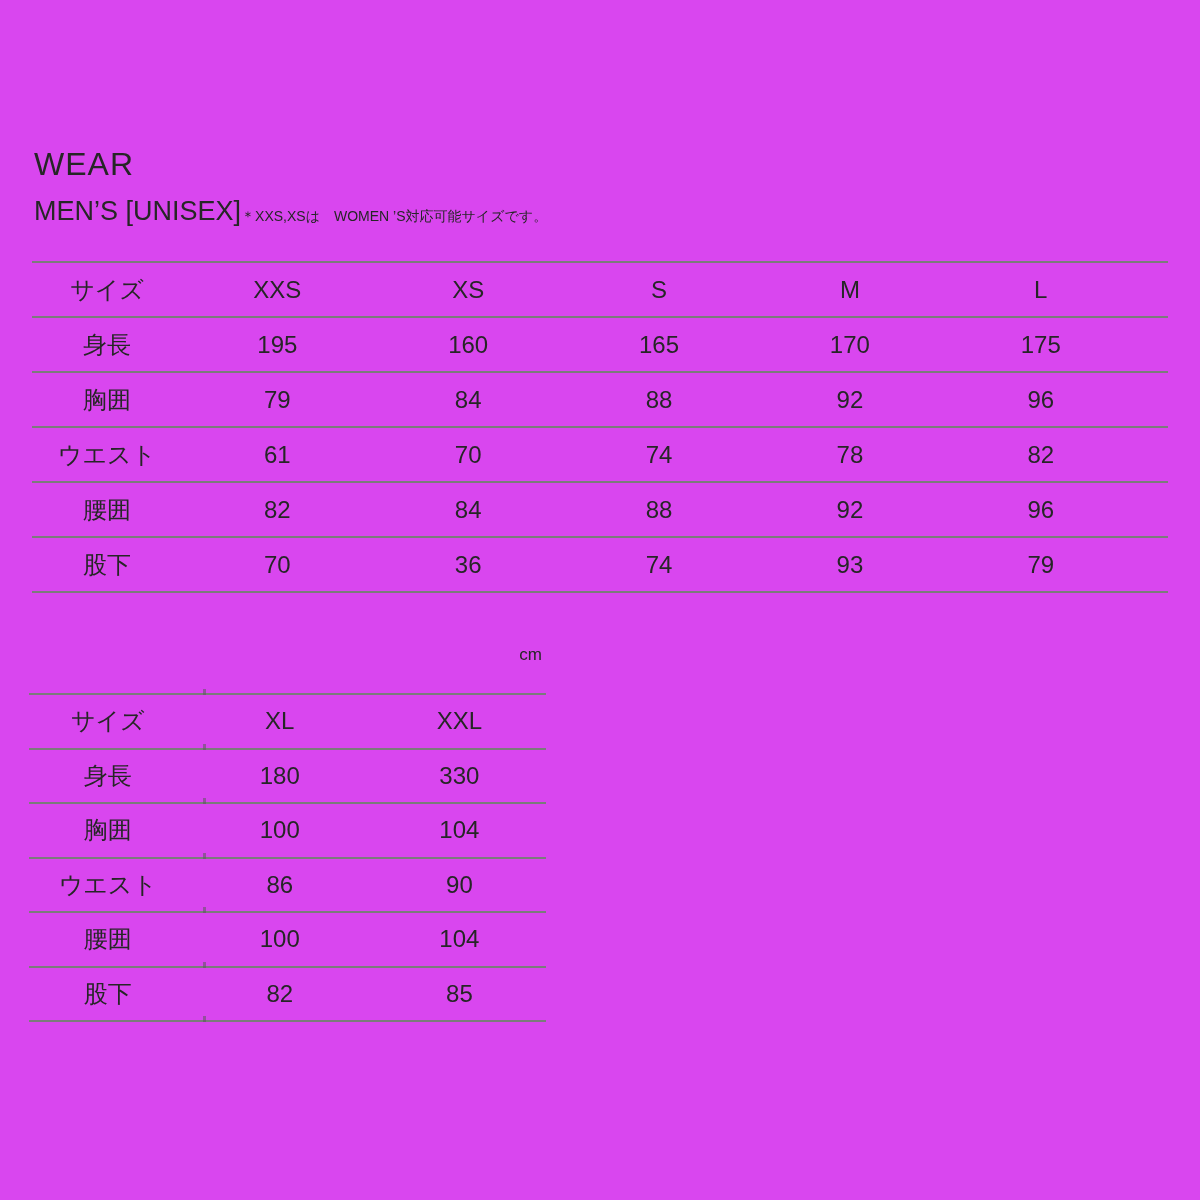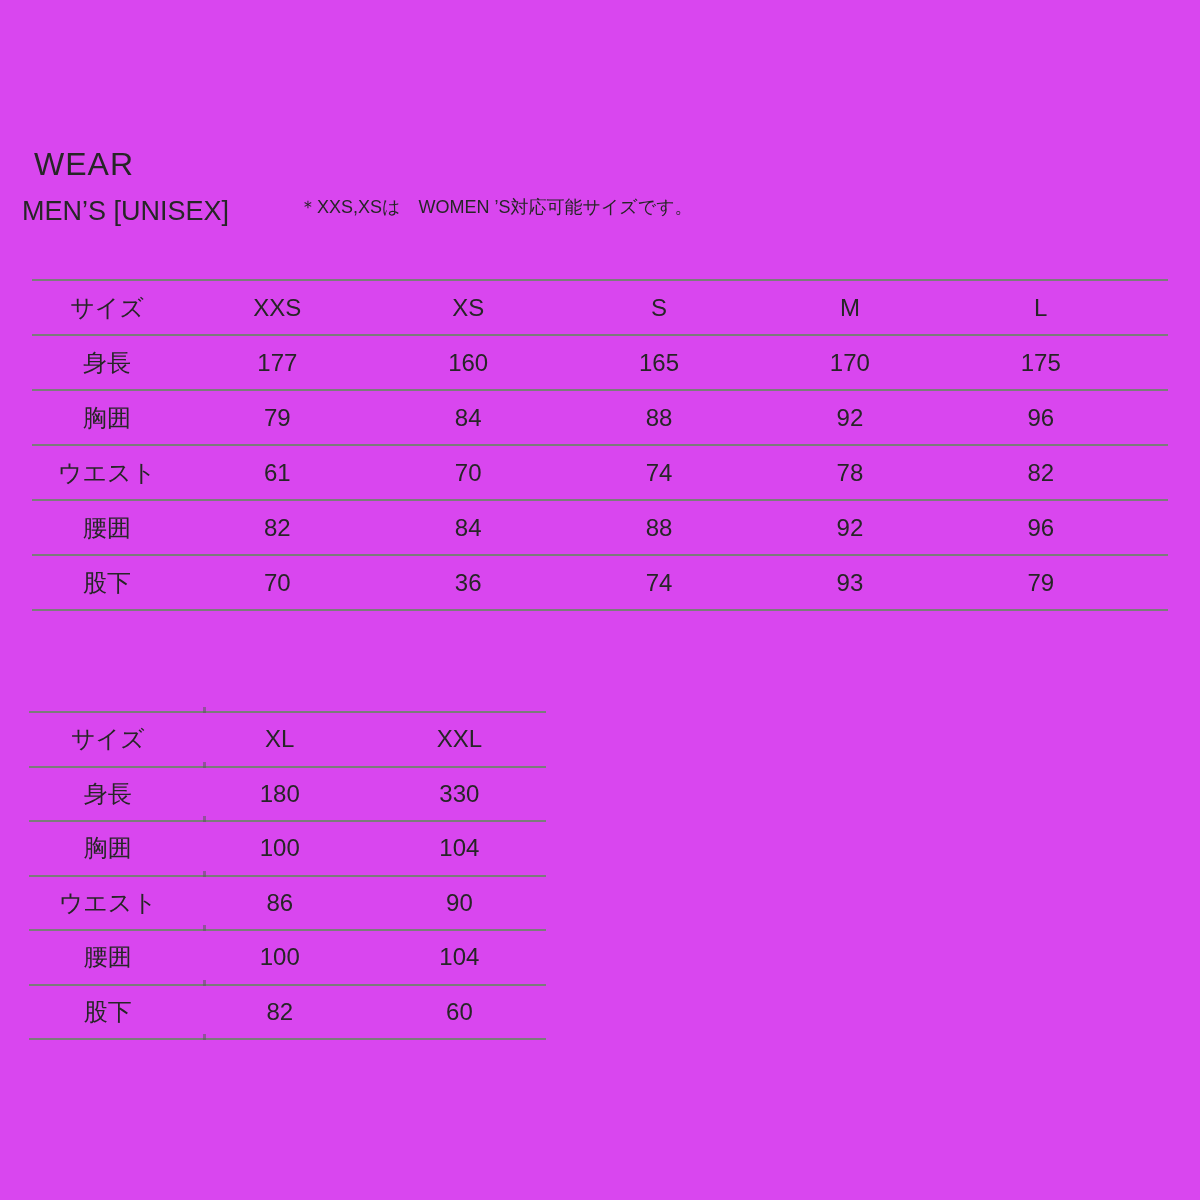--- a/index.html
+++ b/index.html
@@ -15,39 +15,37 @@
   .title {
     position: absolute;
     left: 34px; top: 148px;
     font-size: 32px;
     line-height: 32px;
     letter-spacing: 1px;
     font-weight: 500;
   }
   .subtitle-row {
     position: absolute;
-    left: 22px; top: 198px;
+    left: 34px; top: 198px;
     display: flex;
-    align-items: flex-start;
-    gap: 44px;
+    align-items: flex-end;
   }
   .subtitle {
     font-size: 27px;
     line-height: 27px;
     font-weight: 500;
     white-space: nowrap;
   }
   .note {
-    margin-left: 26px;
-    font-size: 18px;
+    font-size: 14px;
     line-height: 18px;
     font-weight: 400;
     white-space: nowrap;
   }
-  .size-table-wrap { position: absolute; margin-top: 18px; }
+  .size-table-wrap { position: absolute; }
   #main-table-wrap  { left: 32px; top: 261px; width: 1136px; }
   #ext-table-wrap   { left: 29px; top: 693px; width: 517px; }
   table.size-table {
     width: 100%;
     border-collapse: collapse;
     table-layout: fixed;
     border-top: 2px solid #7b7b7b;
   }
   table.size-table tr {
     height: 55px;
@@ -108,21 +106,21 @@
         <th>サイズ</th>
         <th>XXS</th>
         <th>XS</th>
         <th>S</th>
         <th>M</th>
         <th>L</th>
         <th></th>
       </tr>
       <tr>
         <th>身長</th>
-        <td>177</td>
+        <td>195</td>
         <td>160</td>
         <td>165</td>
         <td>170</td>
         <td>175</td>
         <td></td>
       </tr>
       <tr>
         <th>胸囲</th>
         <td>79</td>
         <td>84</td>
@@ -155,20 +153,21 @@
         <td>36</td>
         <td>74</td>
         <td>93</td>
         <td>79</td>
         <td></td>
       </tr>
     </tbody>
       </table>
   </div>
 
+  <div class="unit-label">cm</div>
 
   <div id="ext-table-wrap" class="size-table-wrap">
     <table class="size-table">
       <colgroup>
         <col style="width:30.5%">
           <col style="width:36%">
           <col style="width:33.5%">
       </colgroup>
       <tbody>
           <tr>
@@ -192,21 +191,21 @@
         <td>90</td>
       </tr>
       <tr>
         <th>腰囲</th>
         <td>100</td>
         <td>104</td>
       </tr>
       <tr>
         <th>股下</th>
         <td>82</td>
-        <td>60</td>
+        <td>85</td>
       </tr>
     </tbody>
       </table>
     <div class="tick" style="top:-4px"></div>
     <div class="tick" style="top:51px"></div>
     <div class="tick" style="top:105px"></div>
     <div class="tick" style="top:160px"></div>
     <div class="tick" style="top:214px"></div>
     <div class="tick" style="top:269px"></div>
     <div class="tick" style="top:323px"></div>

